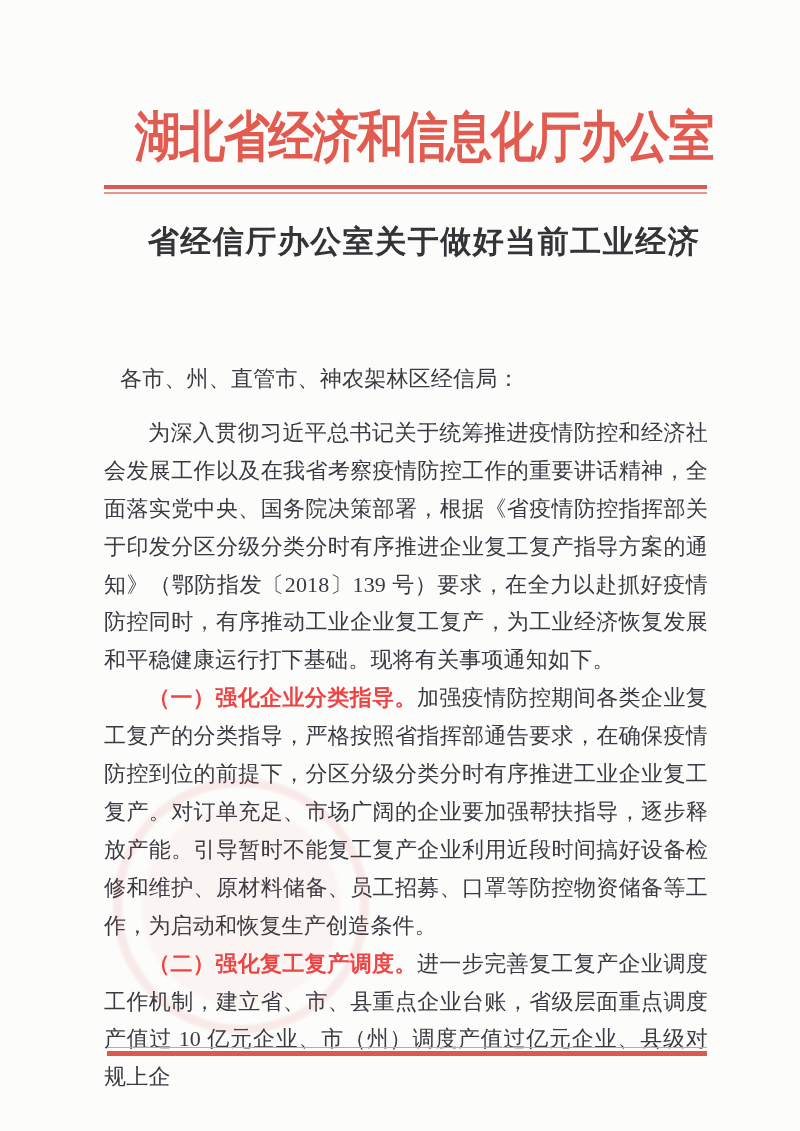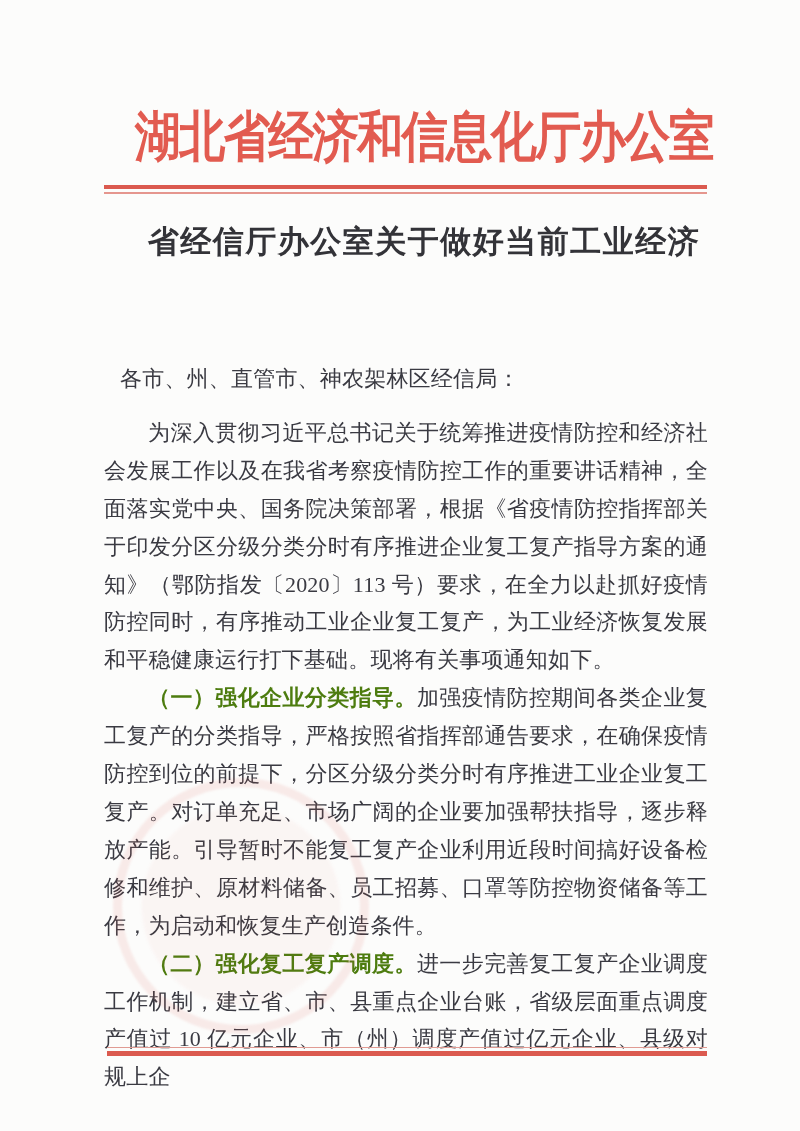--- a/index.html
+++ b/index.html
@@ -67,21 +67,21 @@
     width: 604px;
     font-size: 22px;
     line-height: 37.9px;
     letter-spacing: 0.2px;
     color: #3a3a42;
     text-align: justify;
     text-justify: inter-character;
   }
   .salutation { margin: 16px; text-indent: 0; }
   .para { margin: 0; text-indent: 2em; }
-  .para .bold { font-weight: 700; color: #4d7c0f; }
+  .para .bold { font-weight: 700; color: #ef4444; }
 
   
   .seal {
     position: absolute;
     left: 113px;
     top: 778px;
     width: 238px;
     height: 238px;
     border: 9px solid rgba(222, 90, 78, 0.11);
     border-radius: 50%;
@@ -102,21 +102,21 @@
     <div class="rule-thin"></div>
   </div>
 
   <h1 class="doc-title">
     <span class="title-line">省经信厅办公室关于做好当前工业经济</span>
   </h1>
 
   <div class="body-block">
     <p class="salutation">各市、州、直管市、神农架林区经信局：</p>
     <div id="paragraphs">
-        <p class="para"><span>为深入贯彻习近平总书记关于统筹推进疫情防控和经济社会发展工作以及在我省考察疫情防控工作的重要讲话精神，全面落实党中央、国务院决策部署，根据《省疫情防控指挥部关于印发分区分级分类分时有序推进企业复工复产指导方案的通知》（鄂防指发〔2020〕113 号）要求，在全力以赴抓好疫情防控同时，有序推动工业企业复工复产，为工业经济恢复发展和平稳健康运行打下基础。现将有关事项通知如下。</span></p>
+        <p class="para"><span>为深入贯彻习近平总书记关于统筹推进疫情防控和经济社会发展工作以及在我省考察疫情防控工作的重要讲话精神，全面落实党中央、国务院决策部署，根据《省疫情防控指挥部关于印发分区分级分类分时有序推进企业复工复产指导方案的通知》（鄂防指发〔2018〕139 号）要求，在全力以赴抓好疫情防控同时，有序推动工业企业复工复产，为工业经济恢复发展和平稳健康运行打下基础。现将有关事项通知如下。</span></p>
         <p class="para"><span class="bold">（一）强化企业分类指导。</span><span>加强疫情防控期间各类企业复工复产的分类指导，严格按照省指挥部通告要求，在确保疫情防控到位的前提下，分区分级分类分时有序推进工业企业复工复产。对订单充足、市场广阔的企业要加强帮扶指导，逐步释放产能。引导暂时不能复工复产企业利用近段时间搞好设备检修和维护、原材料储备、员工招募、口罩等防控物资储备等工作，为启动和恢复生产创造条件。</span></p>
         <p class="para"><span class="bold">（二）强化复工复产调度。</span><span>进一步完善复工复产企业调度工作机制，建立省、市、县重点企业台账，省级层面重点调度产值过 10 亿元企业、市（州）调度产值过亿元企业、县级对规上企</span></p>
       </div>
   </div>
 
   <div class="seal"></div>
 
   <div class="rule rule-bottom">
     <div class="rule-thin"></div>
     <div class="rule-thick"></div>

